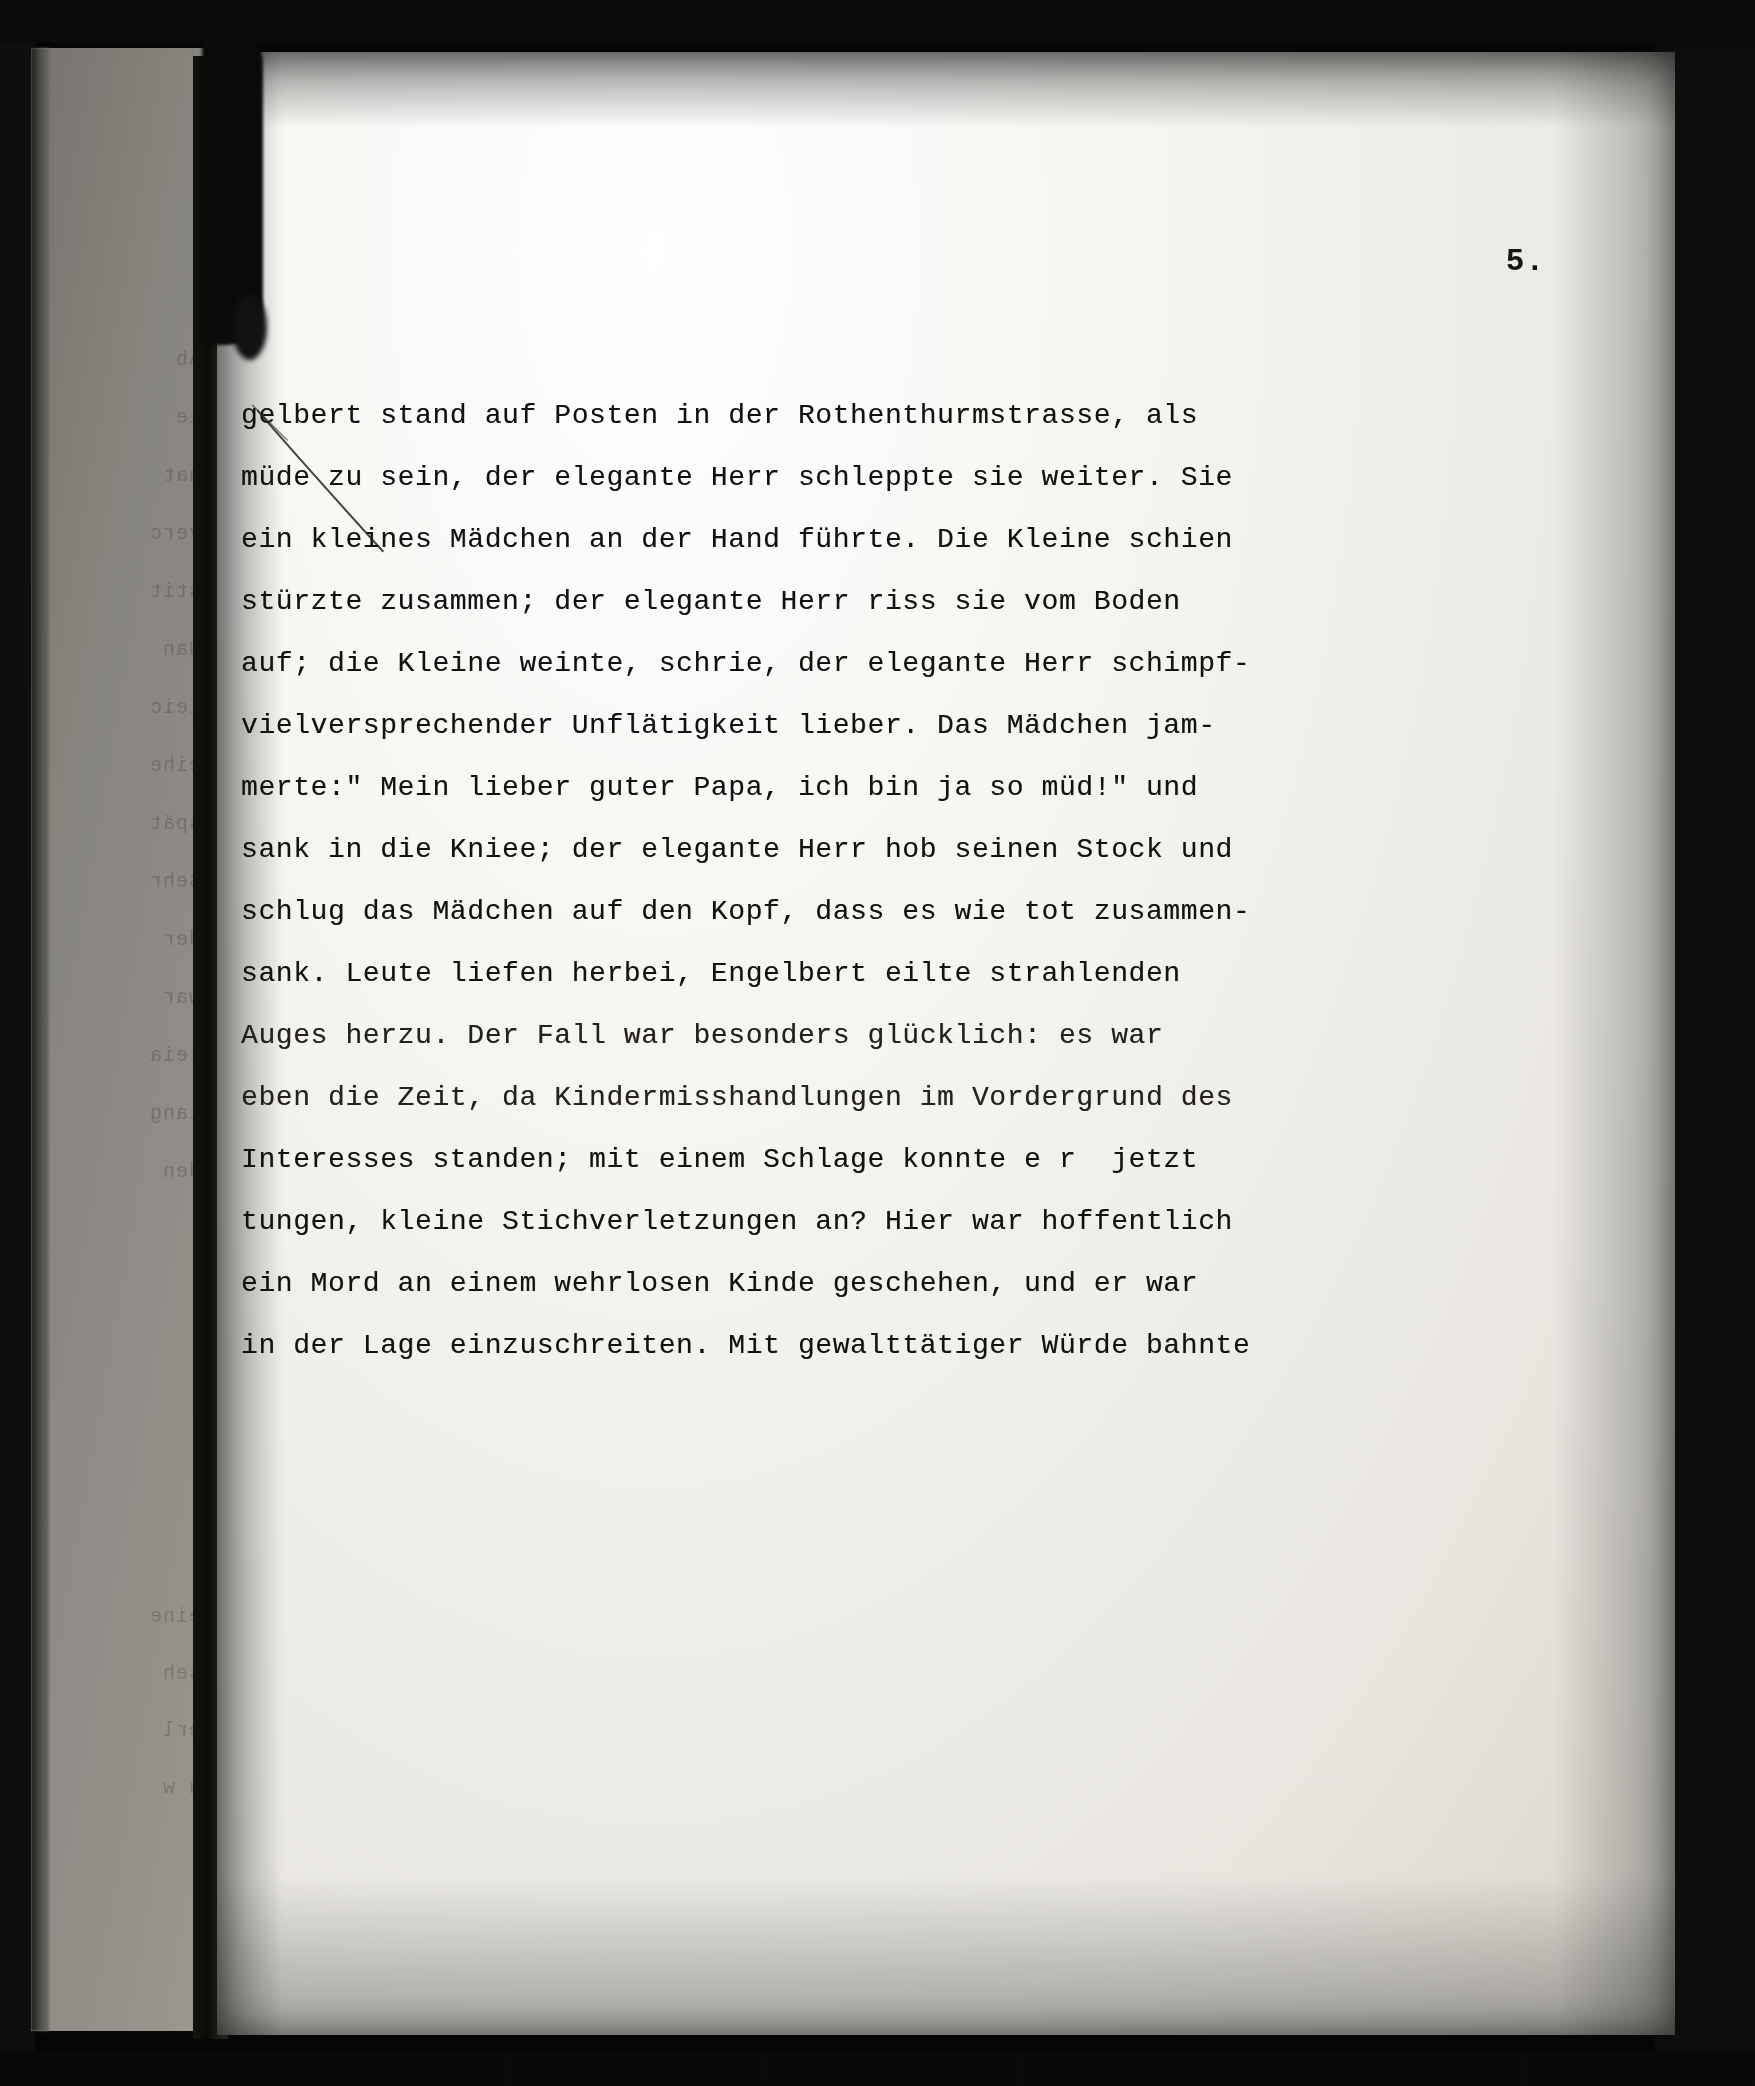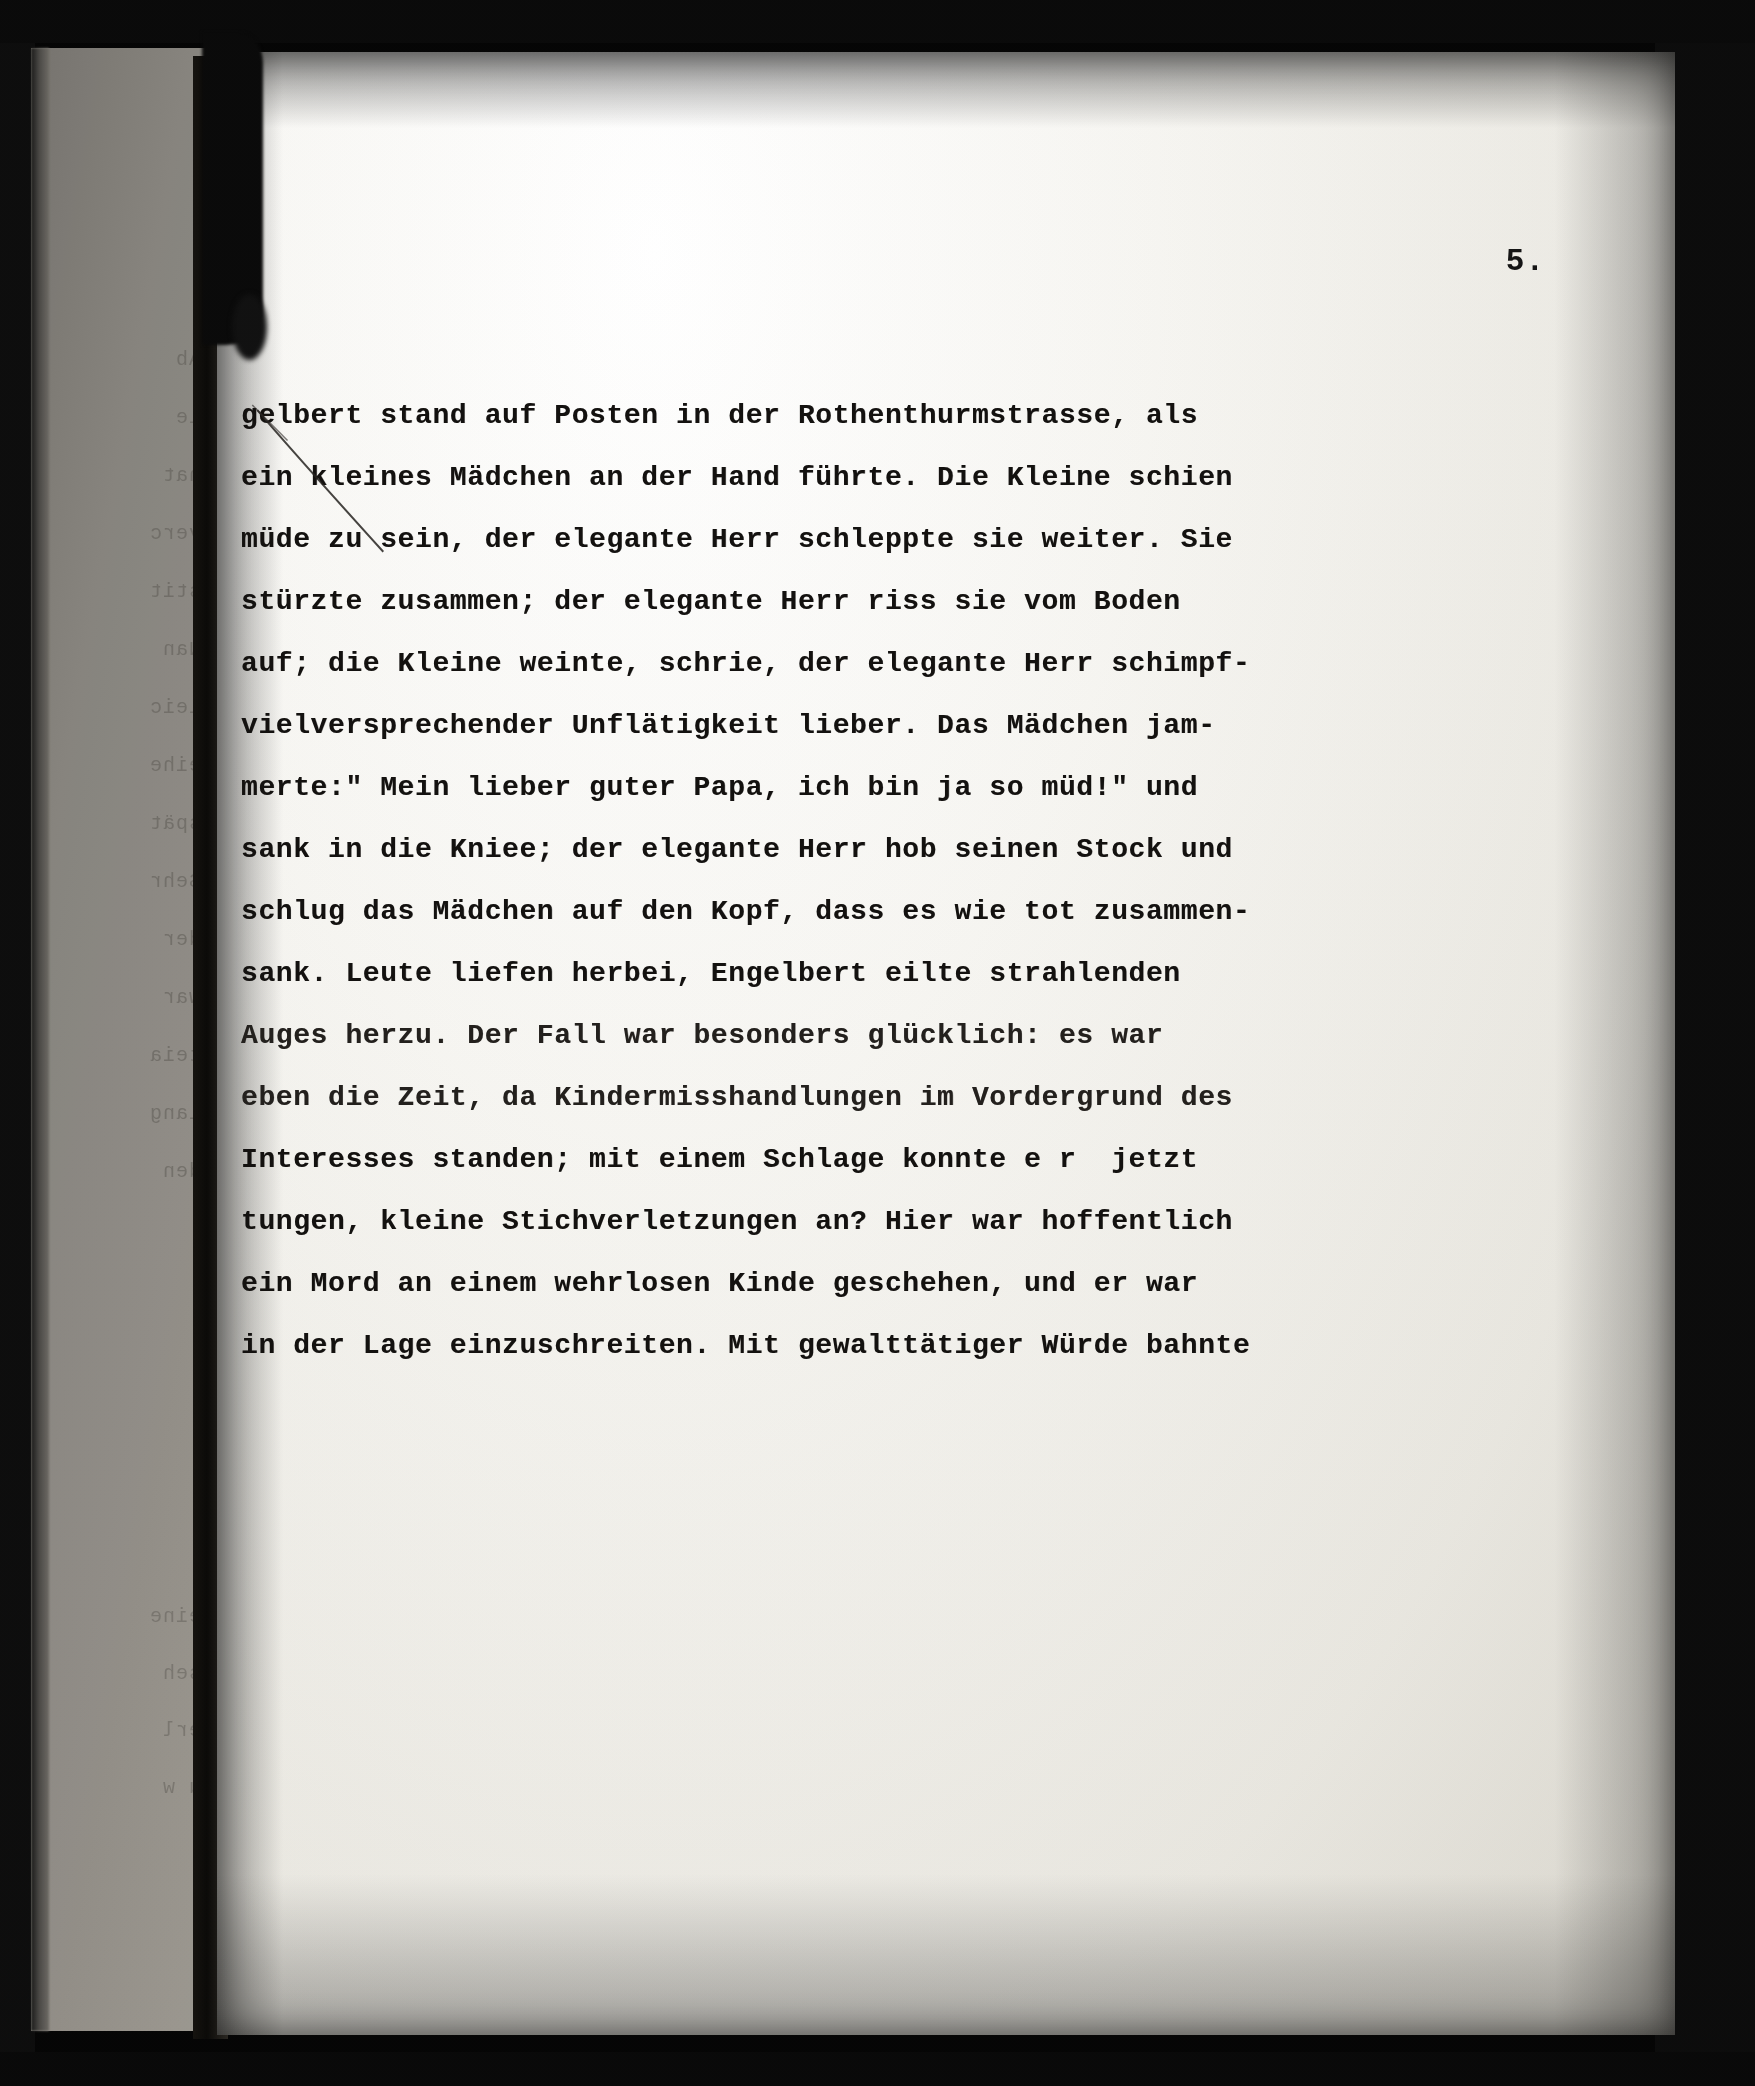--- a/index.html
+++ b/index.html
@@ -191,21 +191,21 @@
     top: 333px;
     width: 1428px;
   }
   .line {
     font-size: 28px;
     line-height: 62px;
     color: #13110f;
     letter-spacing: 0.6px;
     white-space: pre;
     padding-left: 14px;
-    font-weight: 700;
+    font-weight: 400;
     text-shadow: 0.3px 0.3px 0 rgba(0,0,0,0.35);
   }
   .line.lightish { color: #23201d; }
 
   
   .pen-stroke {
     position: absolute;
     left: 0px;
     top: 348px;
     width: 262px;
@@ -270,22 +270,22 @@
     <div class="page-shadow-right"></div>
     <div class="page-shadow-bottom"></div>
 
     <div class="blotch"></div>
     <div class="blotch2"></div>
 
     <div class="page-number">5.</div>
 
     <div class="body-text">
       <div class="line">gelbert stand auf Posten in der Rothenthurmstrasse, als</div>
+      <div class="line">müde zu sein, der elegante Herr schleppte sie weiter. Sie</div>
       <div class="line">ein kleines Mädchen an der Hand führte. Die Kleine schien</div>
-      <div class="line">müde zu sein, der elegante Herr schleppte sie weiter. Sie</div>
       <div class="line">stürzte zusammen; der elegante Herr riss sie vom Boden</div>
       <div class="line">auf; die Kleine weinte, schrie, der elegante Herr schimpf-</div>
       <div class="line">vielversprechender Unflätigkeit lieber. Das Mädchen jam-</div>
       <div class="line">merte:" Mein lieber guter Papa, ich bin ja so müd!" und</div>
       <div class="line">sank in die Kniee; der elegante Herr hob seinen Stock und</div>
       <div class="line">schlug das Mädchen auf den Kopf, dass es wie tot zusammen-</div>
       <div class="line">sank. Leute liefen herbei, Engelbert eilte strahlenden</div>
       <div class="line lightish">Auges herzu. Der Fall war besonders glücklich: es war</div>
       <div class="line lightish">eben die Zeit, da Kindermisshandlungen im Vordergrund des</div>
       <div class="line">Interesses standen; mit einem Schlage konnte e r  jetzt</div>

